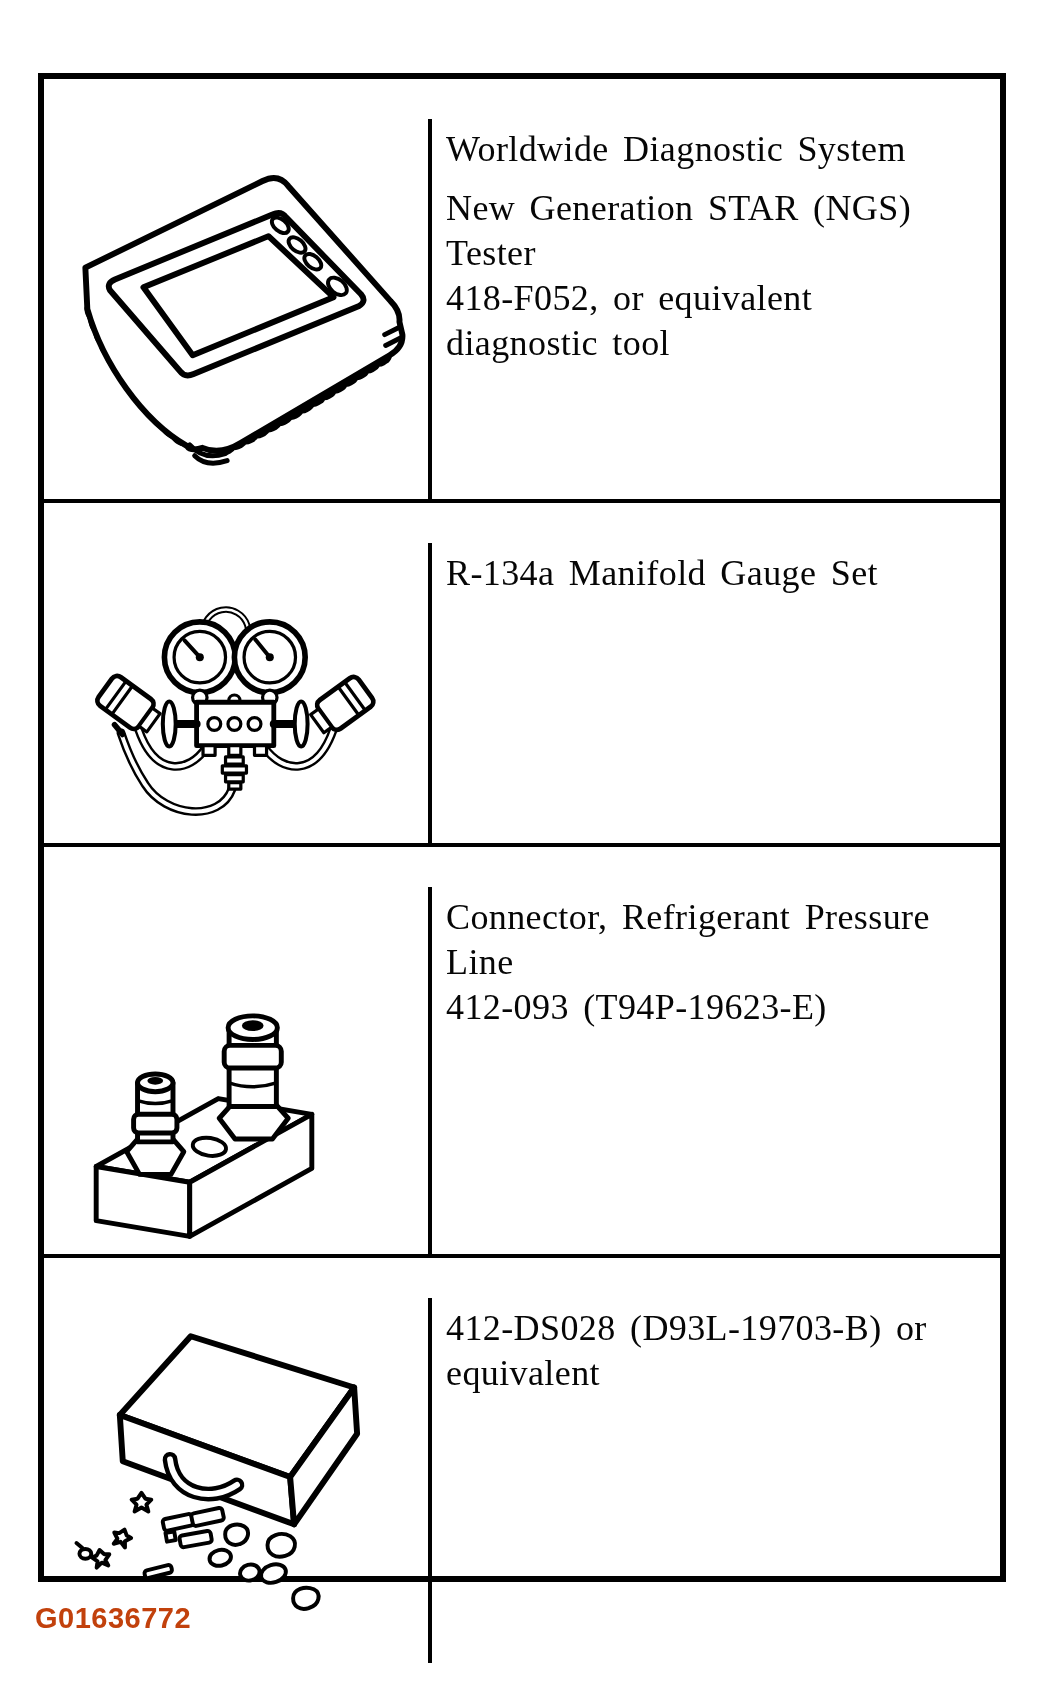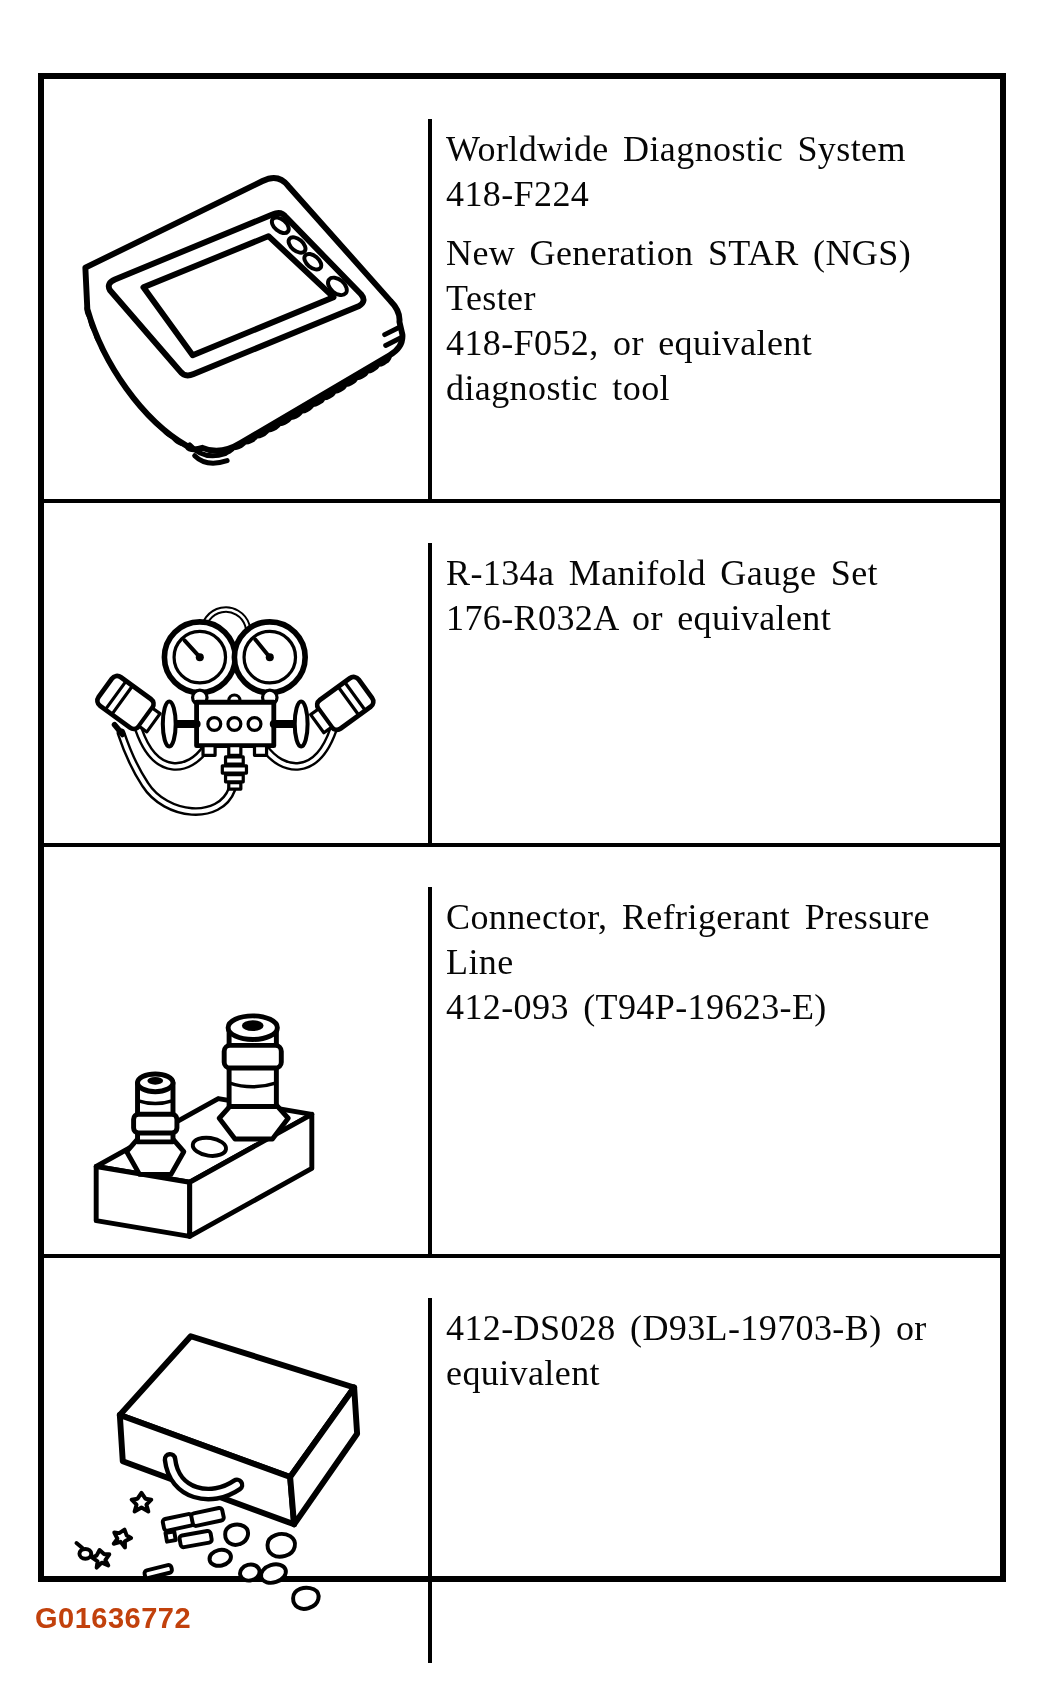--- a/index.html
+++ b/index.html
@@ -49,21 +49,20 @@
           <ellipse class="fw" stroke-width="4" cx="257" cy="127" rx="10" ry="6" transform="rotate(40 257 127)"></ellipse>
           <ellipse class="fw" stroke-width="4" cx="273" cy="144" rx="10" ry="6" transform="rotate(40 273 144)"></ellipse>
           <ellipse class="fw" stroke-width="4" cx="298" cy="169" rx="11" ry="7" transform="rotate(40 298 169)"></ellipse>
 
           <path class="ln" stroke-width="5" d="M346,218 L362,210 M347,229 L363,221"></path>
         </svg>
       </div>
       <div class="cell-text">
         <div class="para">
           <div class="line">Worldwide Diagnostic System</div>
-          <div class="line">418-F224</div>
         </div>
         <div class="para">
           <div class="line">New Generation STAR (NGS)</div>
           <div class="line">Tester</div>
           <div class="line">418-F052, or equivalent</div>
           <div class="line">diagnostic tool</div>
         </div>
       </div>
     </div>
 
@@ -123,21 +122,20 @@
           <g transform="rotate(-36 330 200)">
             <rect class="fw" stroke-width="6" x="300" y="178" width="62" height="44" rx="8"></rect>
             <path class="ln" stroke-width="4" d="M346,180 L346,220 M336,180 L336,220"></path>
             <rect class="fw" stroke-width="4" x="288" y="186" width="12" height="28"></rect>
           </g>
         </svg>
       </div>
       <div class="cell-text">
         <div class="para">
           <div class="line">R-134a Manifold Gauge Set</div>
-          <div class="line">176-R032A or equivalent</div>
         </div>
       </div>
     </div>
 
     <div class="t-row r3">
       <div class="cell-img">
         <svg viewBox="0 0 390 367" preserveAspectRatio="xMidYMid meet">
 
           <path class="fw" stroke-width="5" d="M53,281 L177,212 L272,228 L148,297 Z"></path>
           <path class="fw" stroke-width="5" d="M53,281 L148,297 L148,352 L53,336 Z"></path>

